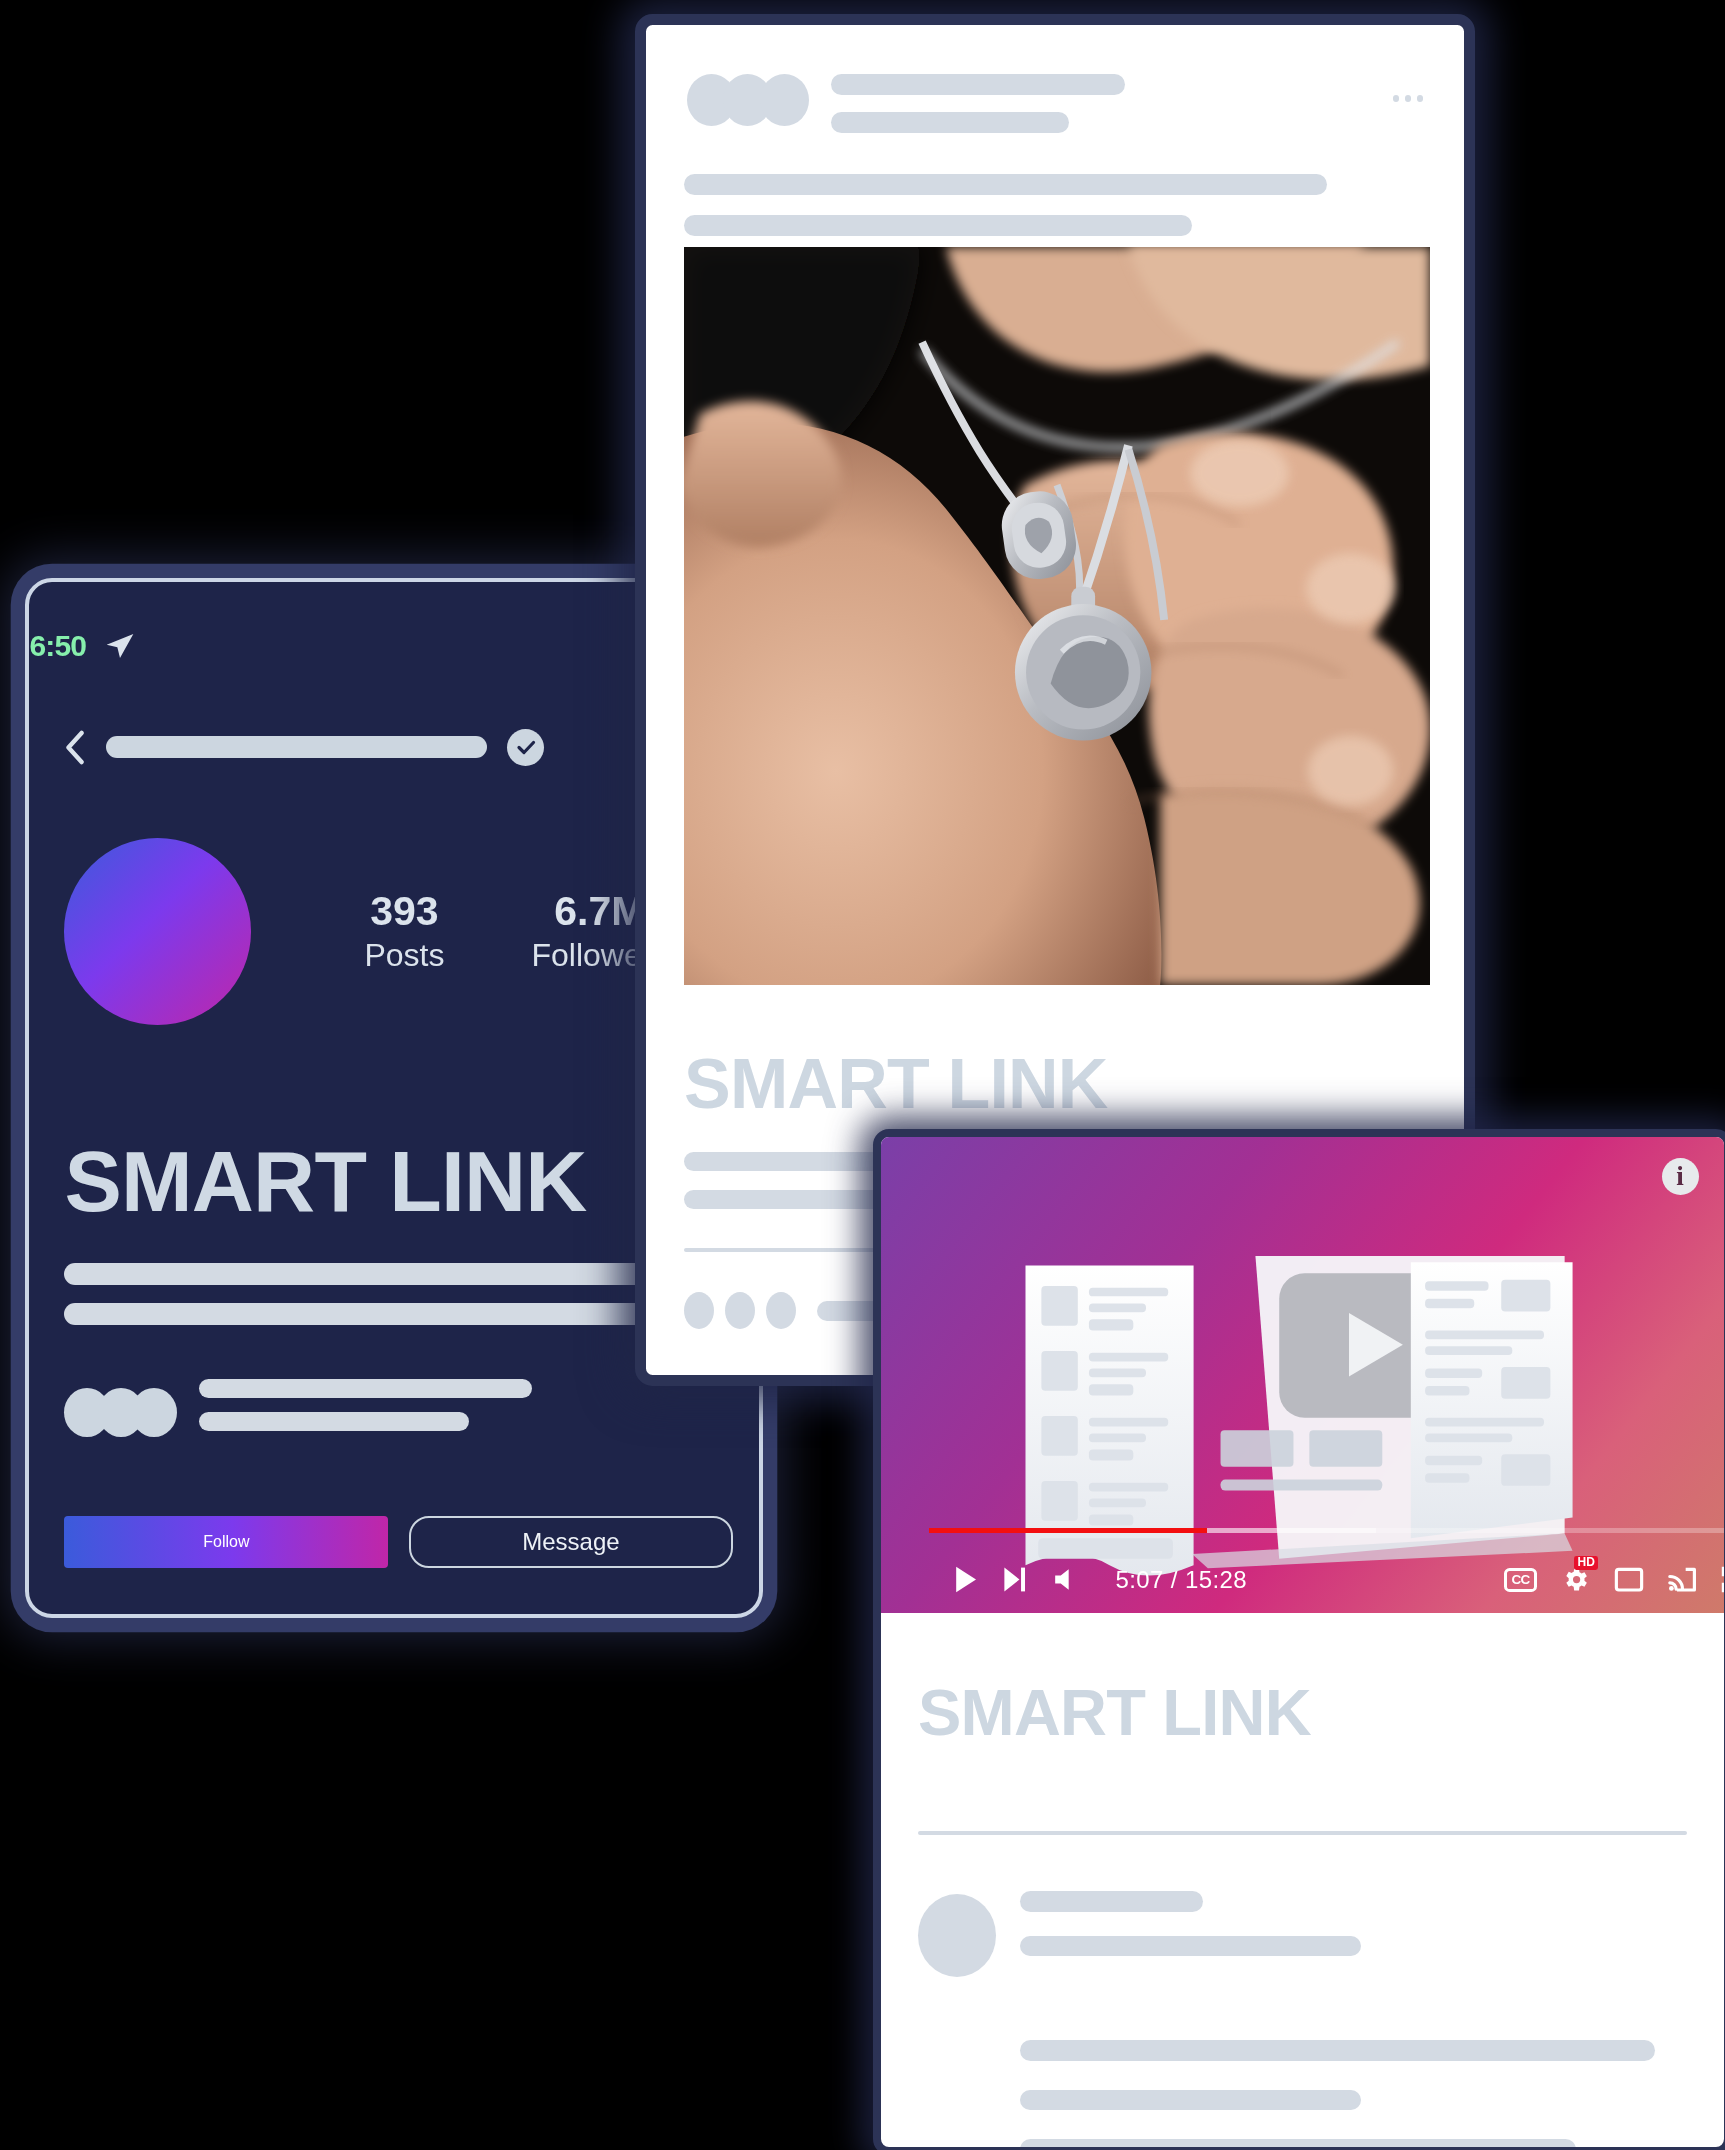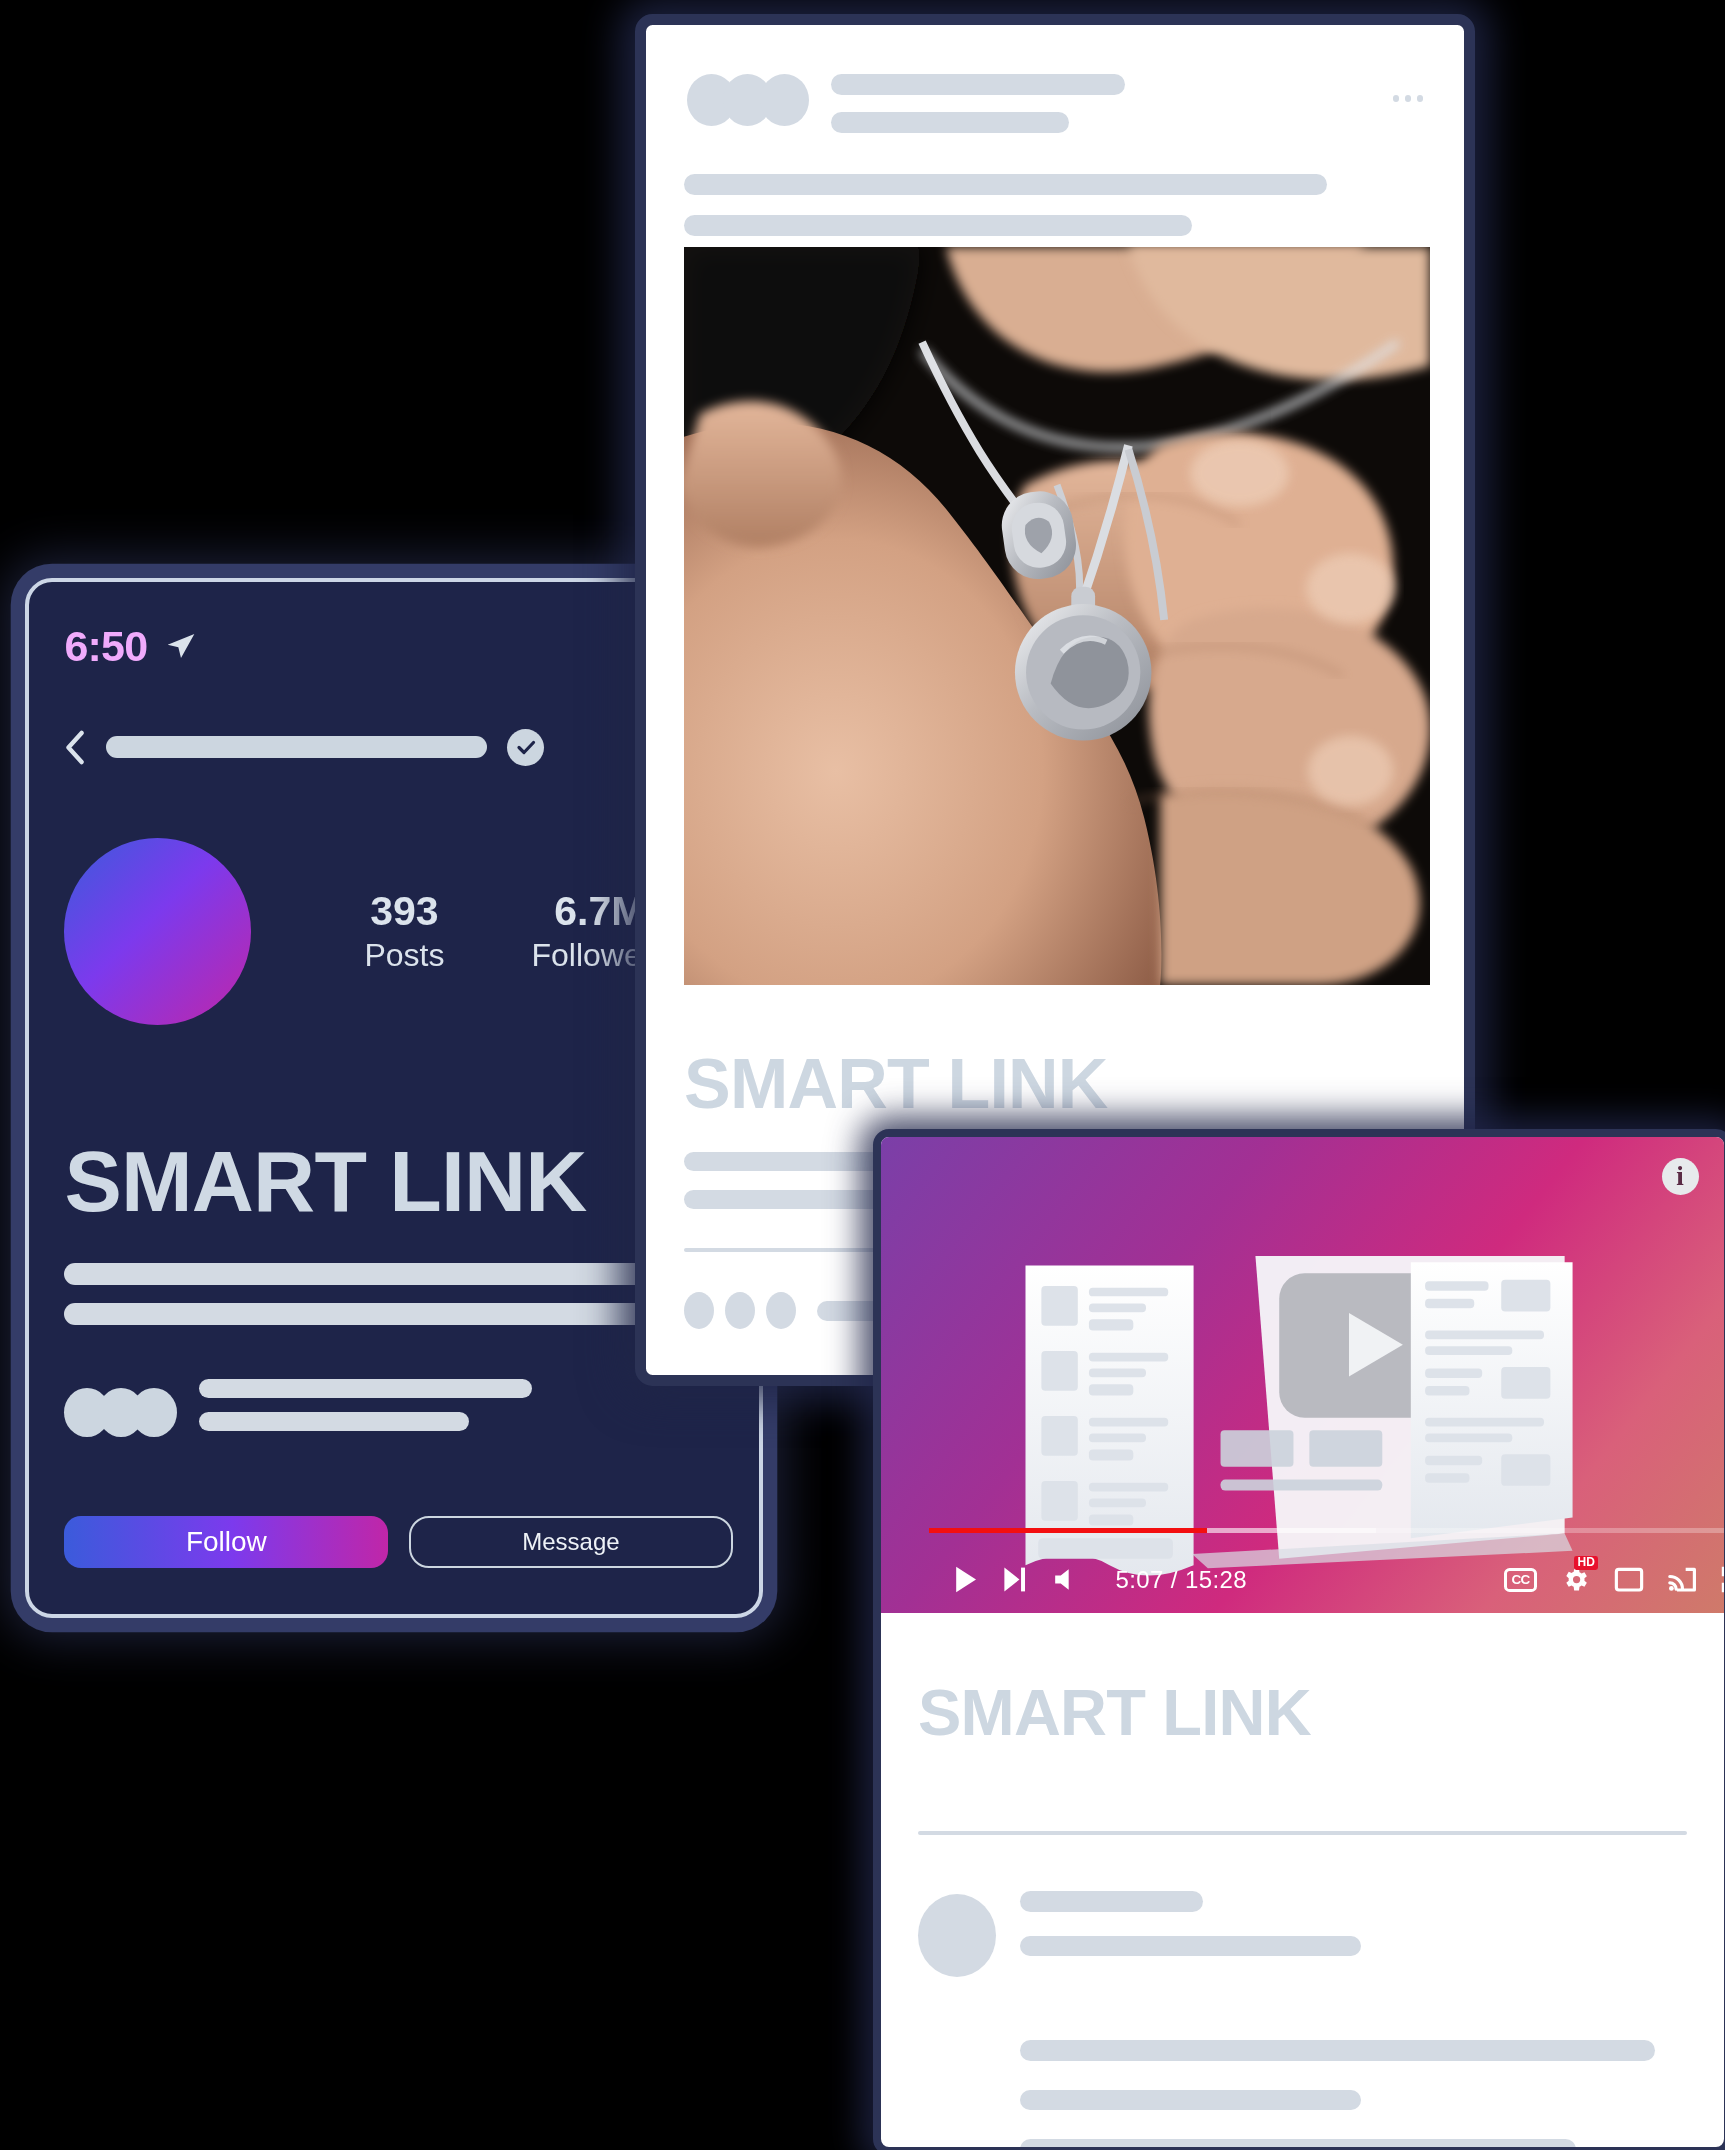--- a/index.html
+++ b/index.html
@@ -20,21 +20,21 @@
     border:4.8px solid #ccd6e6;
     border-radius:27px;
     box-shadow:0 0 0 14.3px #343c68, 0 0 48px 20.6px rgba(52,60,104,.55);
     overflow:hidden;
   }
   #phone-statusbar{
     position:absolute;left:0;top:32px;width:100%;height:64px;
     display:flex;align-items:center;
   }
   #phone-time{
-    margin-left:35px;color:#f0abfc;font-size:43px;font-weight:700;letter-spacing:-0.8px;
+    color:#86efac;font-size:30px;font-weight:700;letter-spacing:-0.8px;
   }
   #loc-icon{margin-left:17.5px;width:32px;height:32px;}
   #status-right{margin-left:auto;display:flex;align-items:center;gap:17.5px;padding-right:27px;}
   #signal-icon{display:flex;align-items:flex-end;gap:4px;height:27px;}
   #signal-icon i{display:block;width:5.6px;background:#dbe3ec;border-radius:1.6px;}
   #signal-icon i:nth-child(1){height:10.3px}
   #signal-icon i:nth-child(2){height:16px}
   #signal-icon i:nth-child(3){height:21.4px}
   #signal-icon i:nth-child(4){height:27px}
 
@@ -67,23 +67,23 @@
 
   #phone-meta{position:absolute;left:35px;top:797px;display:flex;align-items:center;}
   #phone-meta-dots{display:flex;}
   #phone-meta-dots span{width:46px;height:49px;border-radius:50%;background:#ccd6e0;margin-left:-12.7px;}
   #phone-meta-dots span:first-child{margin-left:0;}
   #phone-meta-bars{margin-left:22px;}
   #phone-meta-bars .bar{height:19px;margin-bottom:14.3px;}
 
   #phone-actions{position:absolute;left:35px;top:934px;display:flex;gap:20.6px;}
   #follow-button{
-    width:324px;height:52px;border:none;border-radius:17px;cursor:pointer;
+    width:324px;height:52px;border:none;border-radius:4px;cursor:pointer;
     background:linear-gradient(90deg,#3b5bdb 0%,#7c3aed 52%,#c026a8 100%);
-    color:#fff;font-size:28px;font-family:inherit;font-weight:400;
+    color:#fff;font-size:16px;font-family:inherit;font-weight:400;
   }
   #message-button{
     width:324px;height:52px;border-radius:20px;cursor:pointer;
     background:transparent;border:2.4px solid #ccd6e0;color:#eef2f7;
     font-size:24px;font-family:inherit;font-weight:400;
   }
 
   
   #post-card{
     position:absolute;left:635px;top:14.3px;width:818px;height:1350px;

